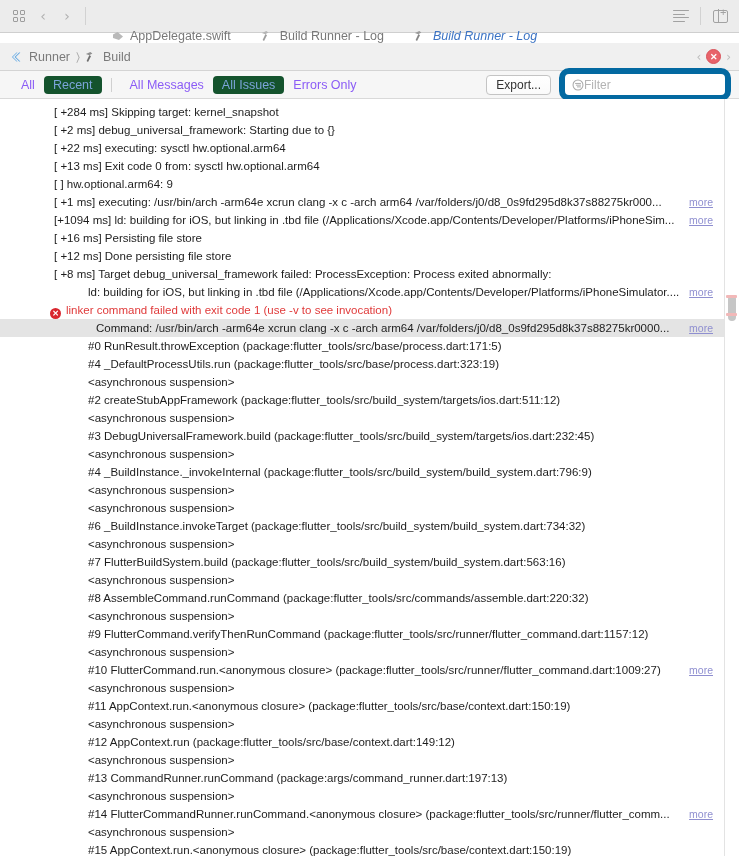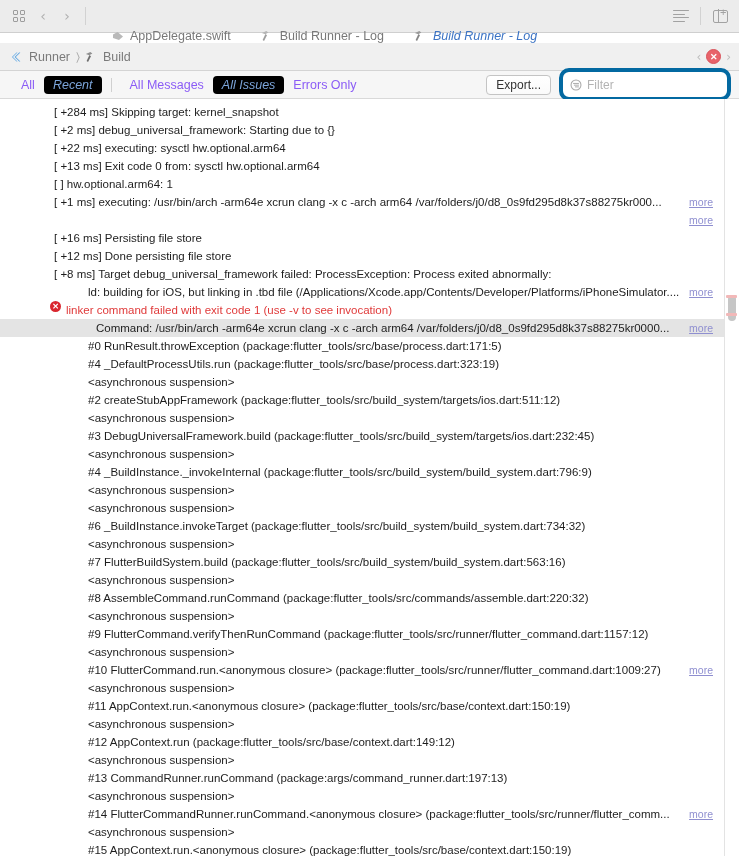--- a/index.html
+++ b/index.html
@@ -111,41 +111,40 @@
     padding: 0 8px 0 12px;
     font-size: 12.5px;
   }
   .seg { display: flex; align-items: center; }
   .seg-item {
     padding: 2px 9px;
     border-radius: 4px;
     color: #8b5cf6;
     white-space: nowrap;
   }
-  .seg-item.sel { background: #000000; color: #7ba4d9; font-style: italic; }
+  .seg-item.sel { background: #14532d; color: #7ba4d9; }
   .seg-divider { width: 1px; height: 14px; background: #d0d0d0; margin: 0 9px; }
   .fb-spacer { flex: 1; }
   .export-btn {
     border: 1px solid #c4c4c4;
     background: linear-gradient(#ffffff, #fafafa);
     border-radius: 4px;
     padding: 2px 9px;
     font-size: 12px;
     color: #333;
     white-space: nowrap;
   }
   .filter-field {
     margin-left: 8px;
     width: 172px; height: 33px;
-    border: 4px solid #0369a1;
+    border: 6px solid #0369a1;
     border-radius: 10px;
     background: #fff;
     display: flex; align-items: center;
     padding: 0 7px;
-    gap: 5px;
   }
   .filter-ico { width: 12px; height: 12px; flex: none; }
   .filter-ph { font-size: 12px; color: #b3b3b3; }
 
   
   .logwrap {
     position: relative;
     height: 767px;
     background: #ffffff;
     overflow: hidden;
@@ -153,21 +152,21 @@
   .log {
     padding-top: 4px;
   }
   .row {
     height: 18px;
     line-height: 18px;
     font-size: 11.5px;
     color: #1d1d1d;
     white-space: nowrap;
     display: flex;
-    align-items: flex-start;
+    align-items: flex-end;
     padding-right: 40px;
     position: relative;
   }
   .row.sel { background: #e4e4e4; }
   .row .txt { overflow: hidden; text-overflow: clip; }
   .row.err .txt { color: #e03a3a; }
   .row .more {
     position: absolute;
     right: 26px;
     font-size: 10.5px;
@@ -324,29 +323,30 @@
       <div class="row">
         <span style="display: inline-block; width: 54px; flex: 0 0 auto;"></span>
         <span class="txt">[  +22 ms] executing: sysctl hw.optional.arm64</span>
       </div>
       <div class="row">
         <span style="display: inline-block; width: 54px; flex: 0 0 auto;"></span>
         <span class="txt">[  +13 ms] Exit code 0 from: sysctl hw.optional.arm64</span>
       </div>
       <div class="row">
         <span style="display: inline-block; width: 54px; flex: 0 0 auto;"></span>
-        <span class="txt">[         ] hw.optional.arm64: 1</span>
+        <span class="txt">[         ] hw.optional.arm64: 9</span>
       </div>
       <div class="row">
         <span style="display: inline-block; width: 54px; flex: 0 0 auto;"></span>
         <span class="txt">[   +1 ms] executing: /usr/bin/arch -arm64e xcrun clang -x c -arch arm64 /var/folders/j0/d8_0s9fd295d8k37s88275kr000...</span>
         <span class="more">more</span>
       </div>
       <div class="row">
         <span style="display: inline-block; width: 54px; flex: 0 0 auto;"></span>
+        <span class="txt">[+1094 ms] ld: building for iOS, but linking in .tbd file (/Applications/Xcode.app/Contents/Developer/Platforms/iPhoneSim...</span>
         <span class="more">more</span>
       </div>
       <div class="row">
         <span style="display: inline-block; width: 54px; flex: 0 0 auto;"></span>
         <span class="txt">[  +16 ms] Persisting file store</span>
       </div>
       <div class="row">
         <span style="display: inline-block; width: 54px; flex: 0 0 auto;"></span>
         <span class="txt">[  +12 ms] Done persisting file store</span>
       </div>

